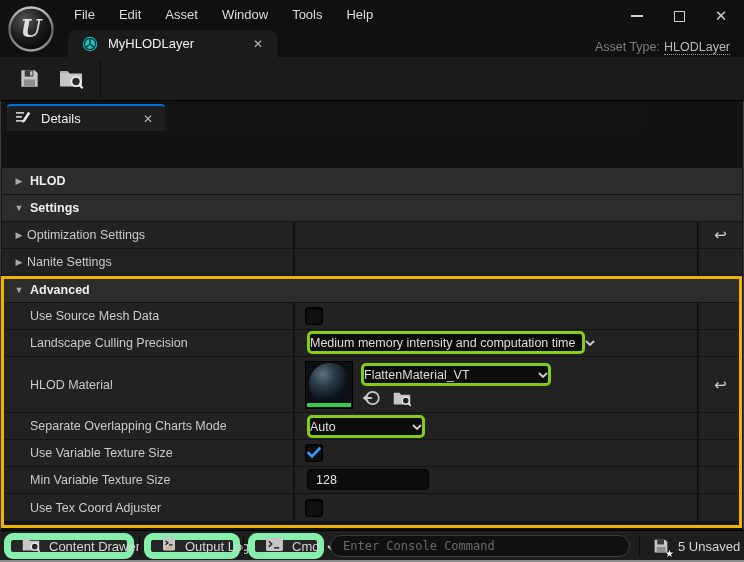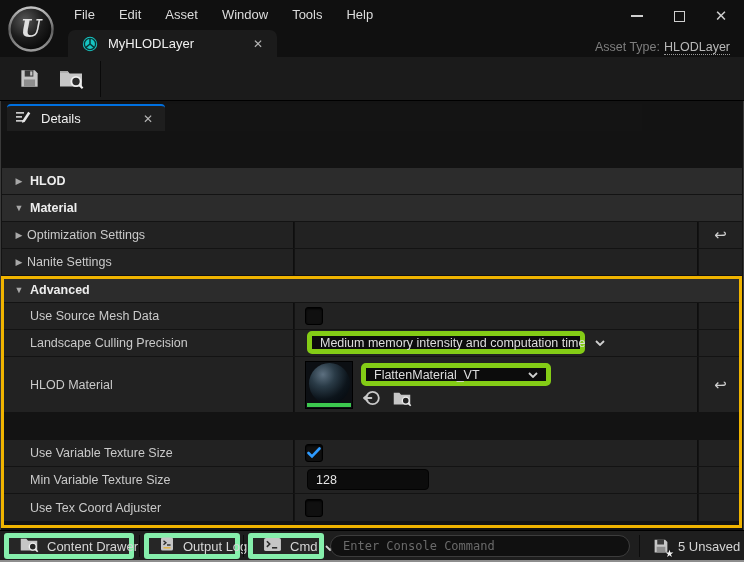--- a/index.html
+++ b/index.html
@@ -57,41 +57,41 @@
   .cell.name .tri{width:16px;text-align:center;margin-left:9px;font-size:9px;color:#a8a8a8;}
   .cell.name .lbl{font-size:12.5px;color:#cacaca;}
   .cell.name .lbl.noarrow{margin-left:28px;}
   .cell.value{left:293px;width:403px;border-right:1px solid #0e0e0e;}
   .cell.reset{left:697px;right:0;display:flex;align-items:center;justify-content:center;}
   .reset-arrow{font-size:15px;color:#cfcfcf;cursor:default;}
   .checkbox{position:absolute;left:10px;top:50%;margin-top:-9px;width:18px;height:18px;
     background:#101010;border:1px solid #000;border-radius:3px;box-shadow:inset 0 1px 2px #000;}
   .checkbox svg{display:none;position:absolute;left:1px;top:2px;}
   .checkbox[data-checked="true"] svg{display:block;}
-  .combo{position:absolute;left:12px;height:23px;background:#0c0c0c;border:5px solid #84cc16;
-    border-radius:5px;display:flex;align-items:center;padding:0 8px;}
+  .combo{position:absolute;left:12px;height:23px;background:#0c0c0c;border:3px solid #84cc16;
+    border-radius:5px;display:flex;align-items:center;padding:0 0;}
   .combo .ctext{flex:1;font-size:12.5px;color:#dedede;white-space:nowrap;}
   .combo .chev{margin-left:10px;display:flex;}
   .textfield{position:absolute;left:12px;height:21px;background:#0c0c0c;border:1px solid #030303;
     border-radius:4px;color:#e6e6e6;font-size:12.5px;font-family:"Liberation Sans",sans-serif;
     padding:0 8px;outline:none;}
   
   .thumb{position:absolute;left:10px;top:4px;width:48px;height:48px;background:#0c0f13;border:1px solid #000;}
   .sphere{position:absolute;left:3px;top:1px;width:41px;height:41px;border-radius:50%;
     background:radial-gradient(circle at 34% 28%, #5d7080 0%, #2a3b47 30%, #0c141b 62%, #020509 100%);}
   .greenbar{position:absolute;left:1px;right:1px;bottom:1px;height:4px;background:var(--material-green,#3CC84E);}
   .mat-icons{position:absolute;left:66px;top:31px;display:flex;gap:8px;align-items:center;}
   .mi{width:22px;height:20px;display:flex;align-items:center;justify-content:center;}
   
   .highlight-box{position:absolute;left:1px;top:276px;width:741px;height:252px;
     border:3px solid var(--highlight-yellow,#F0B400);pointer-events:none;z-index:20;}
   
   .statusbar{position:absolute;left:0;top:530px;width:744px;height:30px;background:#1e1e1e;border-top:1px solid #000;}
-  .sb-btn{position:absolute;top:2px;height:26px;background:#262626;border:5px solid #86efac;
-    border-radius:3px;display:flex;align-items:center;padding:0 10px;gap:8px;}
+  .sb-btn{position:absolute;top:2px;height:26px;background:#262626;border:7px solid #86efac;
+    border-radius:9px;display:flex;align-items:center;padding:0 10px;gap:8px;}
   .sb-label{font-size:13px;color:#d6d6d6;white-space:nowrap;}
   .sb-sep{position:absolute;top:4px;width:1px;height:22px;background:#0c0c0c;}
   .console-input{position:absolute;left:330px;top:4px;width:300px;height:22px;background:#101010;
     border:1px solid #3c3c3c;border-radius:11px;color:#cfcfcf;outline:none;
     font-family:"DejaVu Sans Mono",monospace;font-size:12px;padding:0 12px;}
   .console-input::placeholder{color:#6a6a6a;}
   .unsaved{position:absolute;left:646px;top:2px;height:26px;display:flex;align-items:center;gap:8px;padding:0 6px;}
   .bottom-edge{position:absolute;left:0;top:560px;width:744px;height:2px;background:#8e8e8e;}
 </style>
 </head>
@@ -195,21 +195,21 @@
   </div>
 
 
   <div class="crow" style="top:168px;height:26px;">
     <span class="tri">▶</span>
     <span class="lbl">HLOD</span>
   </div>
 
   <div class="crow" style="top:195px;height:26px;">
     <span class="tri">▼</span>
-    <span class="lbl">Material</span>
+    <span class="lbl">Settings</span>
   </div>
 
   <div class="prow" style="top:222px;height:26px;">
     <div class="cell name">
       <span class="tri">▶</span>
       <span class="lbl">Optimization Settings</span>
     </div>
     <div class="cell value"></div>
     <div class="cell reset">
       <span class="reset-arrow">↩</span>
@@ -290,20 +290,36 @@
             <line x1="21.4" y1="19" x2="24.6" y2="22.3" stroke="#efefef" stroke-width="2.2"></line>
           </svg>
         </span>
       </div>
     </div>
     <div class="cell reset">
       <span class="reset-arrow">↩</span>
     </div>
   </div>
 
+  <div class="prow" style="top:413px;height:26px;">
+    <div class="cell name">
+      <span class="lbl noarrow">Separate Overlapping Charts Mode</span>
+    </div>
+    <div class="cell value">
+      <div class="combo" style="top:2px;width:118px;">
+        <span class="ctext">Auto</span>
+        <span class="chev">
+          <svg viewBox="0 0 10 6" width="10" height="6">
+              <path d="M1 1 L5 5 L9 1" stroke="#d0d0d0" stroke-width="1.8" fill="none"></path>
+            </svg>
+        </span>
+      </div>
+    </div>
+    <div class="cell reset"></div>
+  </div>
 
   <div class="prow" style="top:440px;height:26px;">
     <div class="cell name">
       <span class="lbl noarrow">Use Variable Texture Size</span>
     </div>
     <div class="cell value">
       <span class="checkbox" data-checked="true">
         <svg viewBox="0 0 14 12" width="14" height="12">
             <path d="M1.5 6 L5 9.5 L12.5 1.5" stroke="var(--check-blue,#2E9BFF)" stroke-width="2.6" fill="none" stroke-linecap="round"></path>
           </svg>

